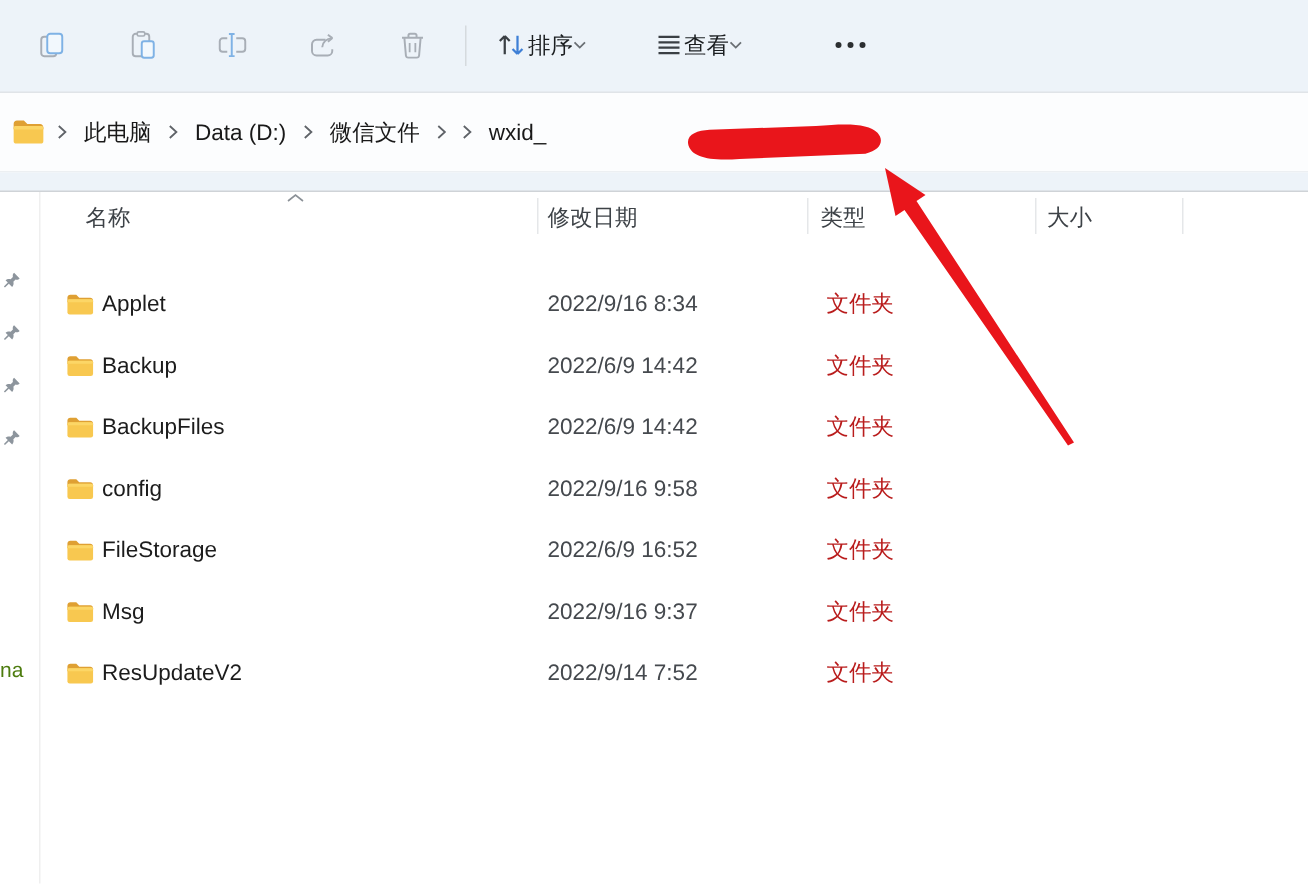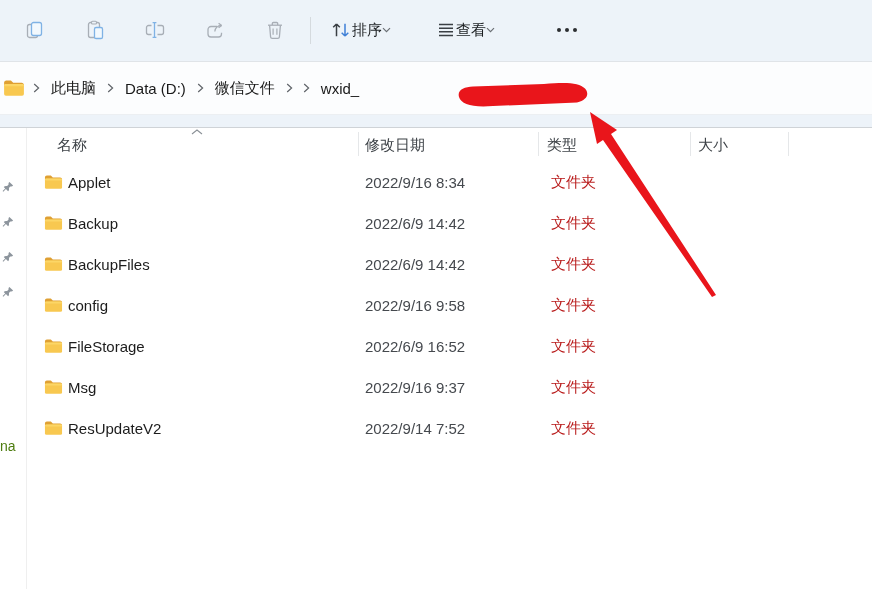--- a/index.html
+++ b/index.html
@@ -30,36 +30,36 @@
   
   .addressbar{
     position:absolute;left:0;top:62px;width:872px;height:52px;
     background:#fcfdfe;border-bottom:1px solid #eceff2;
     display:flex;align-items:center;
   }
   .strip{
     position:absolute;left:0;top:115px;width:872px;height:12px;
     background:#edf3f9;border-bottom:1px solid #cfd3d7;
   }
-  .crumbs{display:flex;align-items:center;}
+  .crumbs{display:flex;align-items:center;padding-left:5px;}
   .crumb{font-size:15px;color:#191919;padding:4px 6px;border-radius:4px;white-space:nowrap;}
   .crumb-chev{display:flex;align-items:center;padding:0 5px;}
   .crumb-root{display:flex;align-items:center;padding:2px 3px;}
   
   .main{position:absolute;left:0;top:128px;width:872px;height:461px;background:#fff;}
   .nav-divider{position:absolute;left:26px;top:0;width:1px;height:461px;background:#efefef;}
   .pin{position:absolute;left:2px;width:12px;height:12px;}
   .sidebar-partial{position:absolute;left:0;top:310px;font-size:14px;color:#4d7c0f;}
   
   .list-header{position:absolute;left:0;top:0;width:872px;height:36px;text-align:center;}
   .hcell{position:absolute;top:8px;font-size:15px;color:#3d4247;white-space:nowrap;}
   .hsep{position:absolute;top:4px;width:1px;height:24px;background:#e5e7e9;}
   .sort-caret{position:absolute;left:191px;top:1px;}
   
-  .rows{position:absolute;left:0;top:33px;width:703px;}
+  .rows{position:absolute;left:0;top:54px;width:703px;}
   .row{position:relative;height:41px;}
   .cell{position:absolute;top:50%;transform:translateY(-50%);font-size:15px;white-space:nowrap;}
   .c-icon{left:44px;}
   .c-name{left:68px;color:#1c1c1c;}
   .c-date{left:365px;color:#45494e;}
   .c-type{left:551px;color:#b91c1c;}
   .c-size{left:698px;color:#45494e;}
   
   .annotation{position:absolute;left:0;top:0;width:872px;height:589px;pointer-events:none;z-index:50;}
   svg{display:block;}

